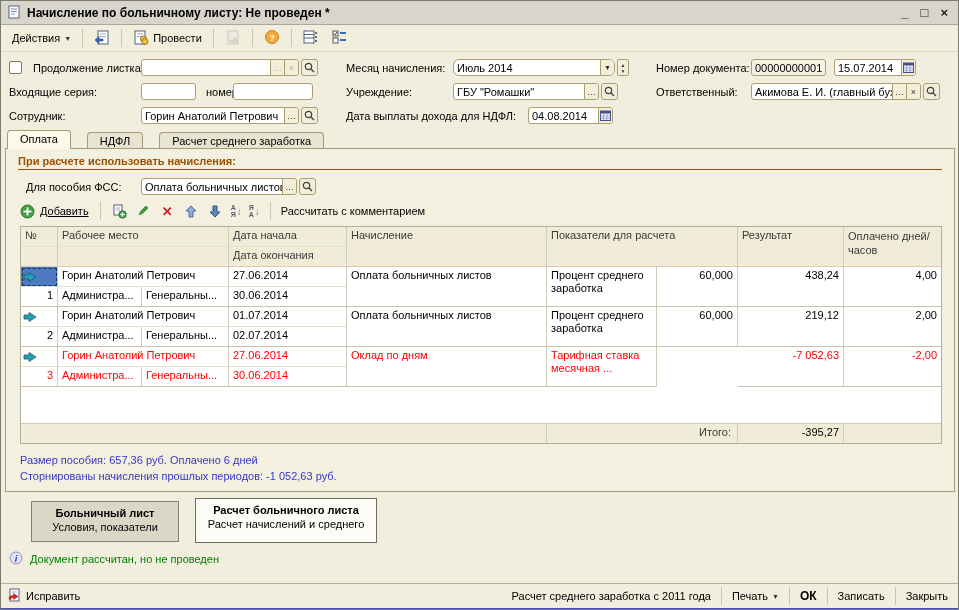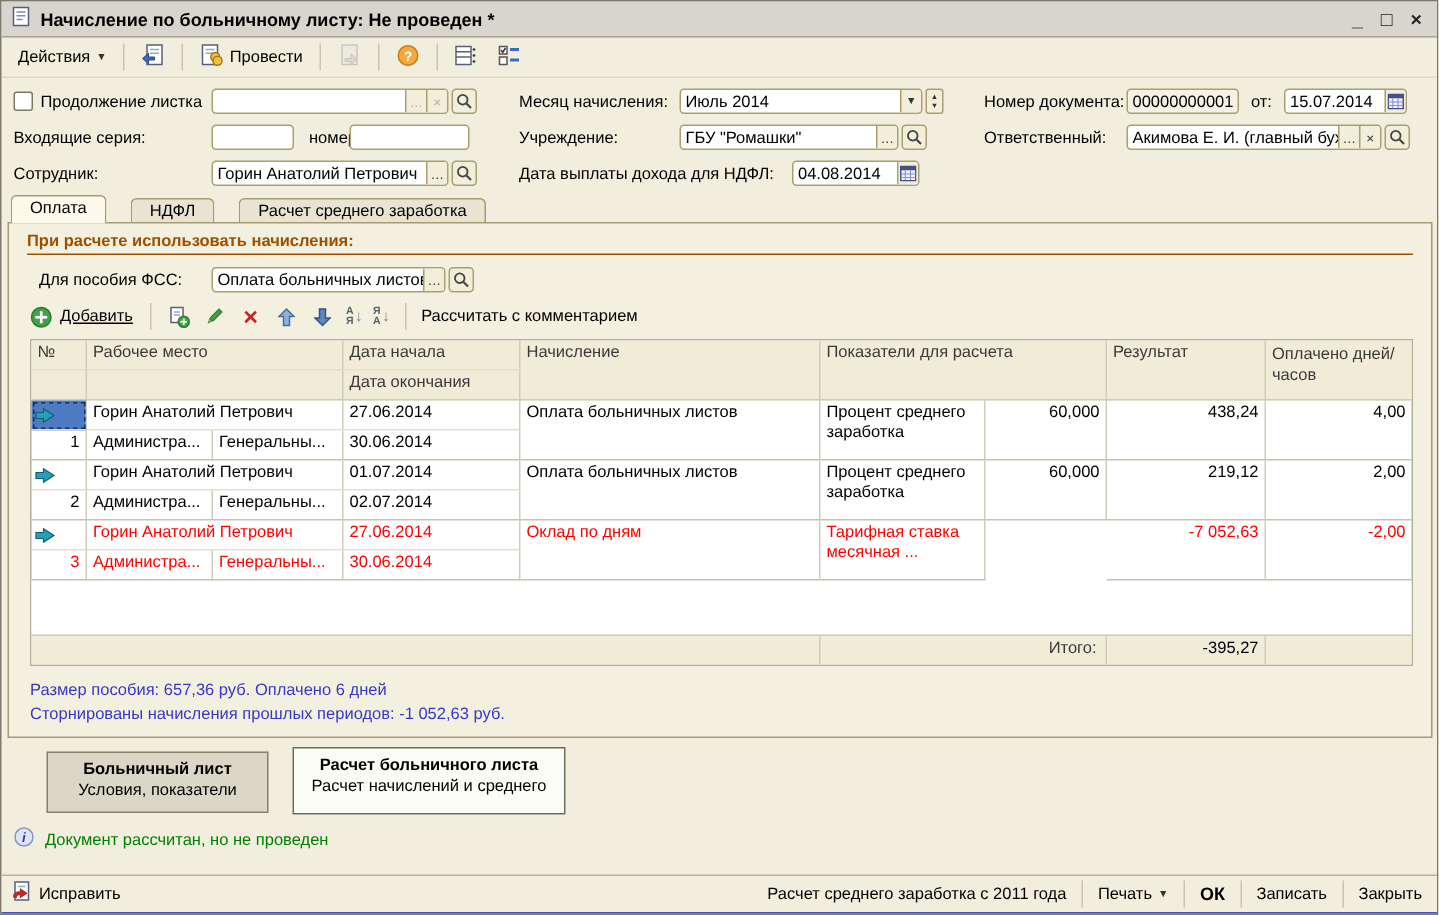--- a/index.html
+++ b/index.html
@@ -184,49 +184,49 @@
             <path d="M2 3.5 L3.2 4.8 L5 2" stroke="#333" fill="none"></path>
             <rect x="1" y="8" width="5" height="5" fill="#ffffff" stroke="#555"></rect>
             <rect x="8" y="2" width="6" height="2" fill="#3a6bc4"></rect>
             <rect x="8" y="9" width="6" height="2" fill="#3a6bc4"></rect>
           </svg></span>
     </span>
   </div>
 
   <div class="formarea">
     <span class="chk" style="left:8px; top:8px;"></span>
-    <span class="lbl" style="left:26px; top:9px;">Продолжение листка</span>
+    <span class="lbl" style="left:32px; top:9px;">Продолжение листка</span>
     <div class="fld" style="left:140px; top:6px; width:158px;">
       <span class="fval"></span>
       <span class="fbtn off">…</span>
       <span class="fbtn off">×</span>
     </div>
     <span class="sqbtn" style="left:300px; top:6px;">
         <svg width="11" height="11" viewBox="0 0 11 11">
           <circle cx="4.5" cy="4.5" r="3.2" fill="none" stroke="#444" stroke-width="1.2"></circle>
           <line x1="7" y1="7" x2="10" y2="10" stroke="#444" stroke-width="1.4"></line>
         </svg>
       </span>
 
     <span class="lbl" style="left:345px; top:9px;">Месяц начисления:</span>
-    <div class="fld" style="left:452px; top:6px; width:162px;">
+    <div class="fld" style="left:452px; top:6px; width:162px;border-radius:6px;">
       <span class="fval">Июль 2014</span>
       <span class="fbtn" style="font-size:7px;">▼</span>
     </div>
     <span class="spin" style="left:616px; top:6px;">
       <span>▲</span>
       <span>▼</span>
     </span>
 
     <span class="lbl" style="left:655px; top:9px;">Номер документа:</span>
     <div class="fld ro" style="left:750px; top:6px; width:75px;">
       <span class="fval">00000000001</span>
     </div>
     <span class="lbl" style="left:833px; top:9px;">от:</span>
-    <div class="fld" style="left:855px; top:6px; width:82px;justify-content:space-between;">
+    <div class="fld" style="left:833px; top:6px; width:82px;justify-content:space-between;">
       <span class="fval">15.07.2014</span>
       <span class="fbtn">
           <svg width="11" height="11" viewBox="0 0 11 11">
             <rect x="0.5" y="1" width="10" height="9.5" fill="#eef" stroke="#44508c"></rect>
             <rect x="0.5" y="1" width="10" height="2.5" fill="#44508c"></rect>
             <line x1="3.5" y1="3.5" x2="3.5" y2="10" stroke="#8892c4" stroke-width="0.7"></line>
             <line x1="7" y1="3.5" x2="7" y2="10" stroke="#8892c4" stroke-width="0.7"></line>
             <line x1="0.5" y1="6" x2="10.5" y2="6" stroke="#8892c4" stroke-width="0.7"></line>
             <line x1="0.5" y1="8.3" x2="10.5" y2="8.3" stroke="#8892c4" stroke-width="0.7"></line>
           </svg>

